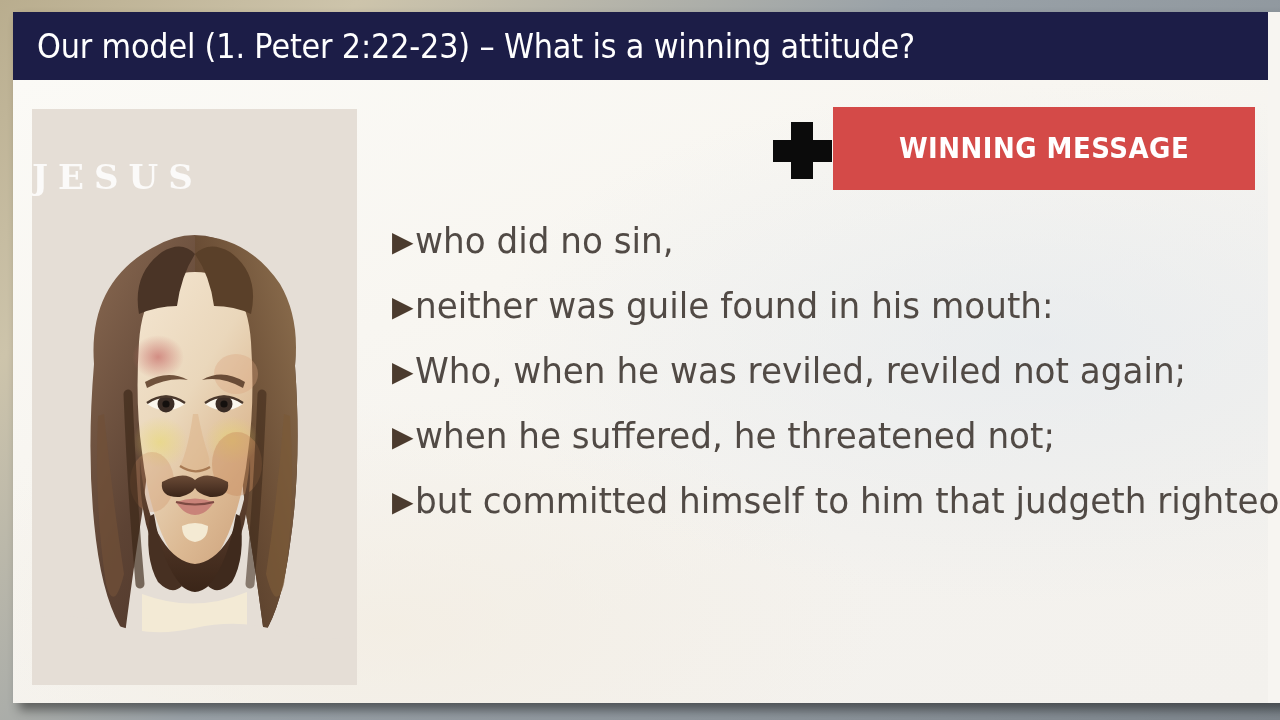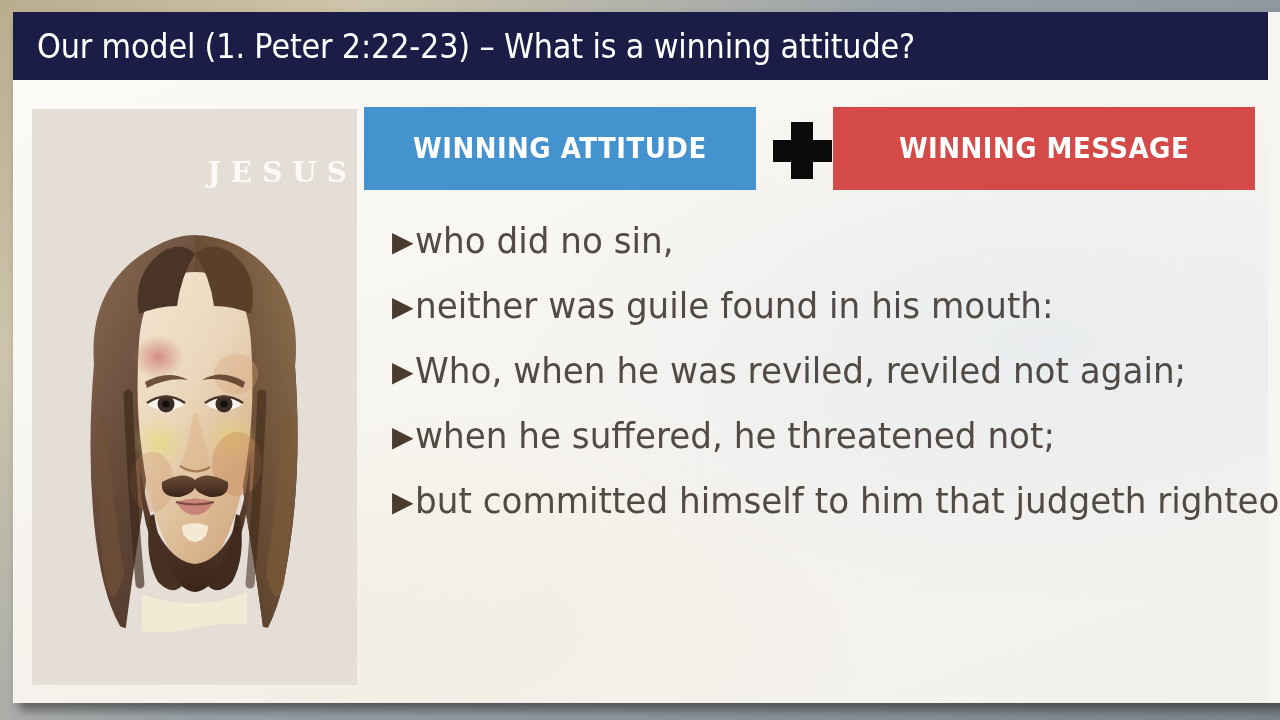--- a/index.html
+++ b/index.html
@@ -76,25 +76,25 @@
     width: 325px;
     height: 576px;
     background: #e5ded6;
     overflow: hidden;
   }
   #jesus-word {
     position: absolute;
     left: 0;
     top: 35px;
     width: 100%;
-    text-align: right;
+    text-align: left;
     color: #fdfcfb;
     font-family: "DejaVu Serif", serif;
     font-weight: bold;
-    font-size: 40px;
+    font-size: 48px;
     letter-spacing: 10px;
     font-variant: small-caps;
     text-transform: lowercase;
     opacity: 0.95;
   }
   #jesus-portrait {
     position: absolute;
     left: 0;
     top: 105px;
     width: 325px;
@@ -281,23 +281,20 @@
 
           <path d="M72 200 Q80 280 92 360 Q82 400 74 370 Q62 290 66 202 Z" fill="#715037" opacity="0.7"></path>
           <path d="M252 200 Q246 280 234 360 Q244 400 252 370 Q264 290 258 202 Z" fill="#7b5a38" opacity="0.7"></path>
           <path d="M96 180 Q100 280 108 370" stroke="#3a2617" stroke-width="9" fill="none" opacity="0.65" stroke-linecap="round"></path>
           <path d="M230 180 Q226 280 218 370" stroke="#3a2617" stroke-width="9" fill="none" opacity="0.55" stroke-linecap="round"></path>
 
           <path d="M0 404 Q40 398 80 410 Q120 424 163 414 Q210 404 250 418 Q290 430 325 422 L325 450 L0 450 Z" fill="#e5ded6"></path>
         </svg>
       </div>
 
-      <div id="attitude-box">
-        <span class="box-label">WINNING ATTITUDE</span>
-      </div>
 
       <div id="plus-sign">
         <div class="bar-h"></div>
         <div class="bar-v"></div>
       </div>
 
       <div id="message-box">
         <span class="box-label">WINNING MESSAGE</span>
       </div>
 

